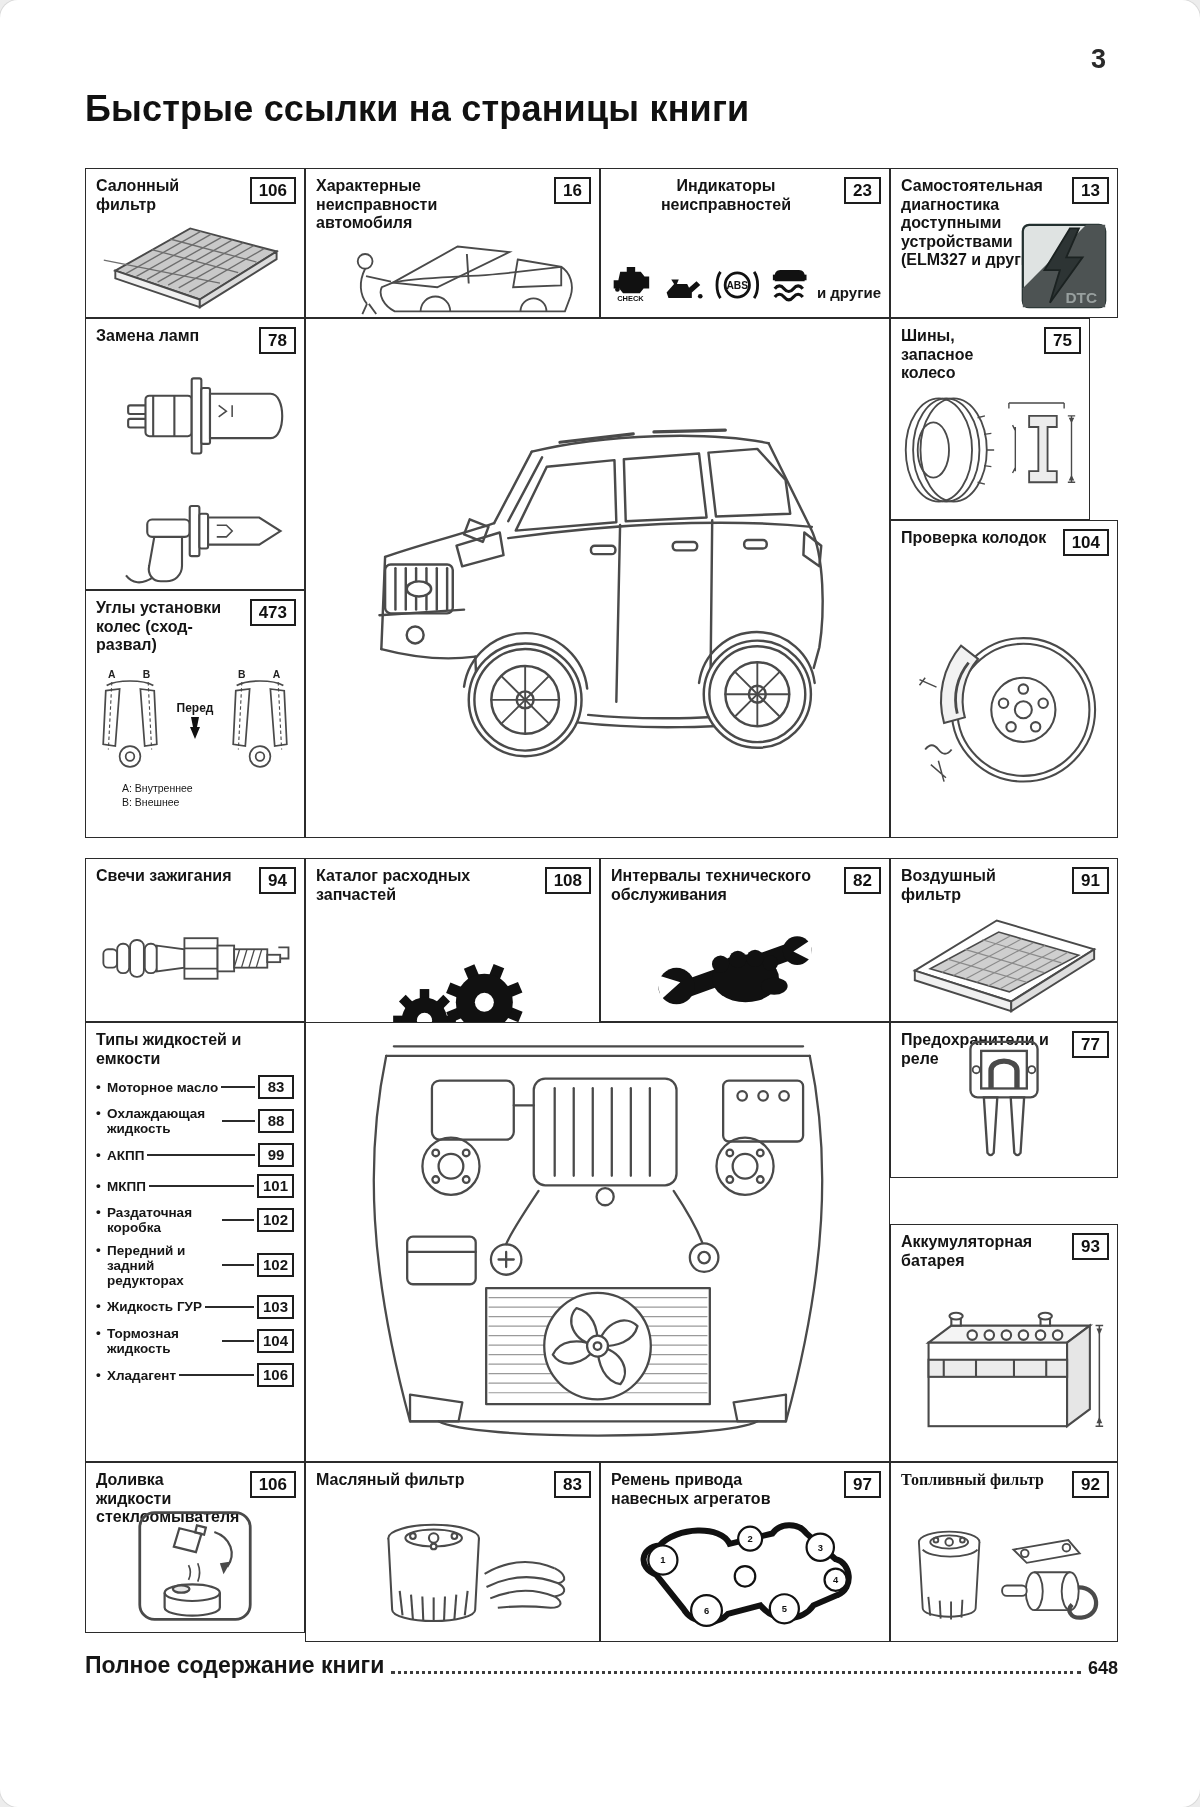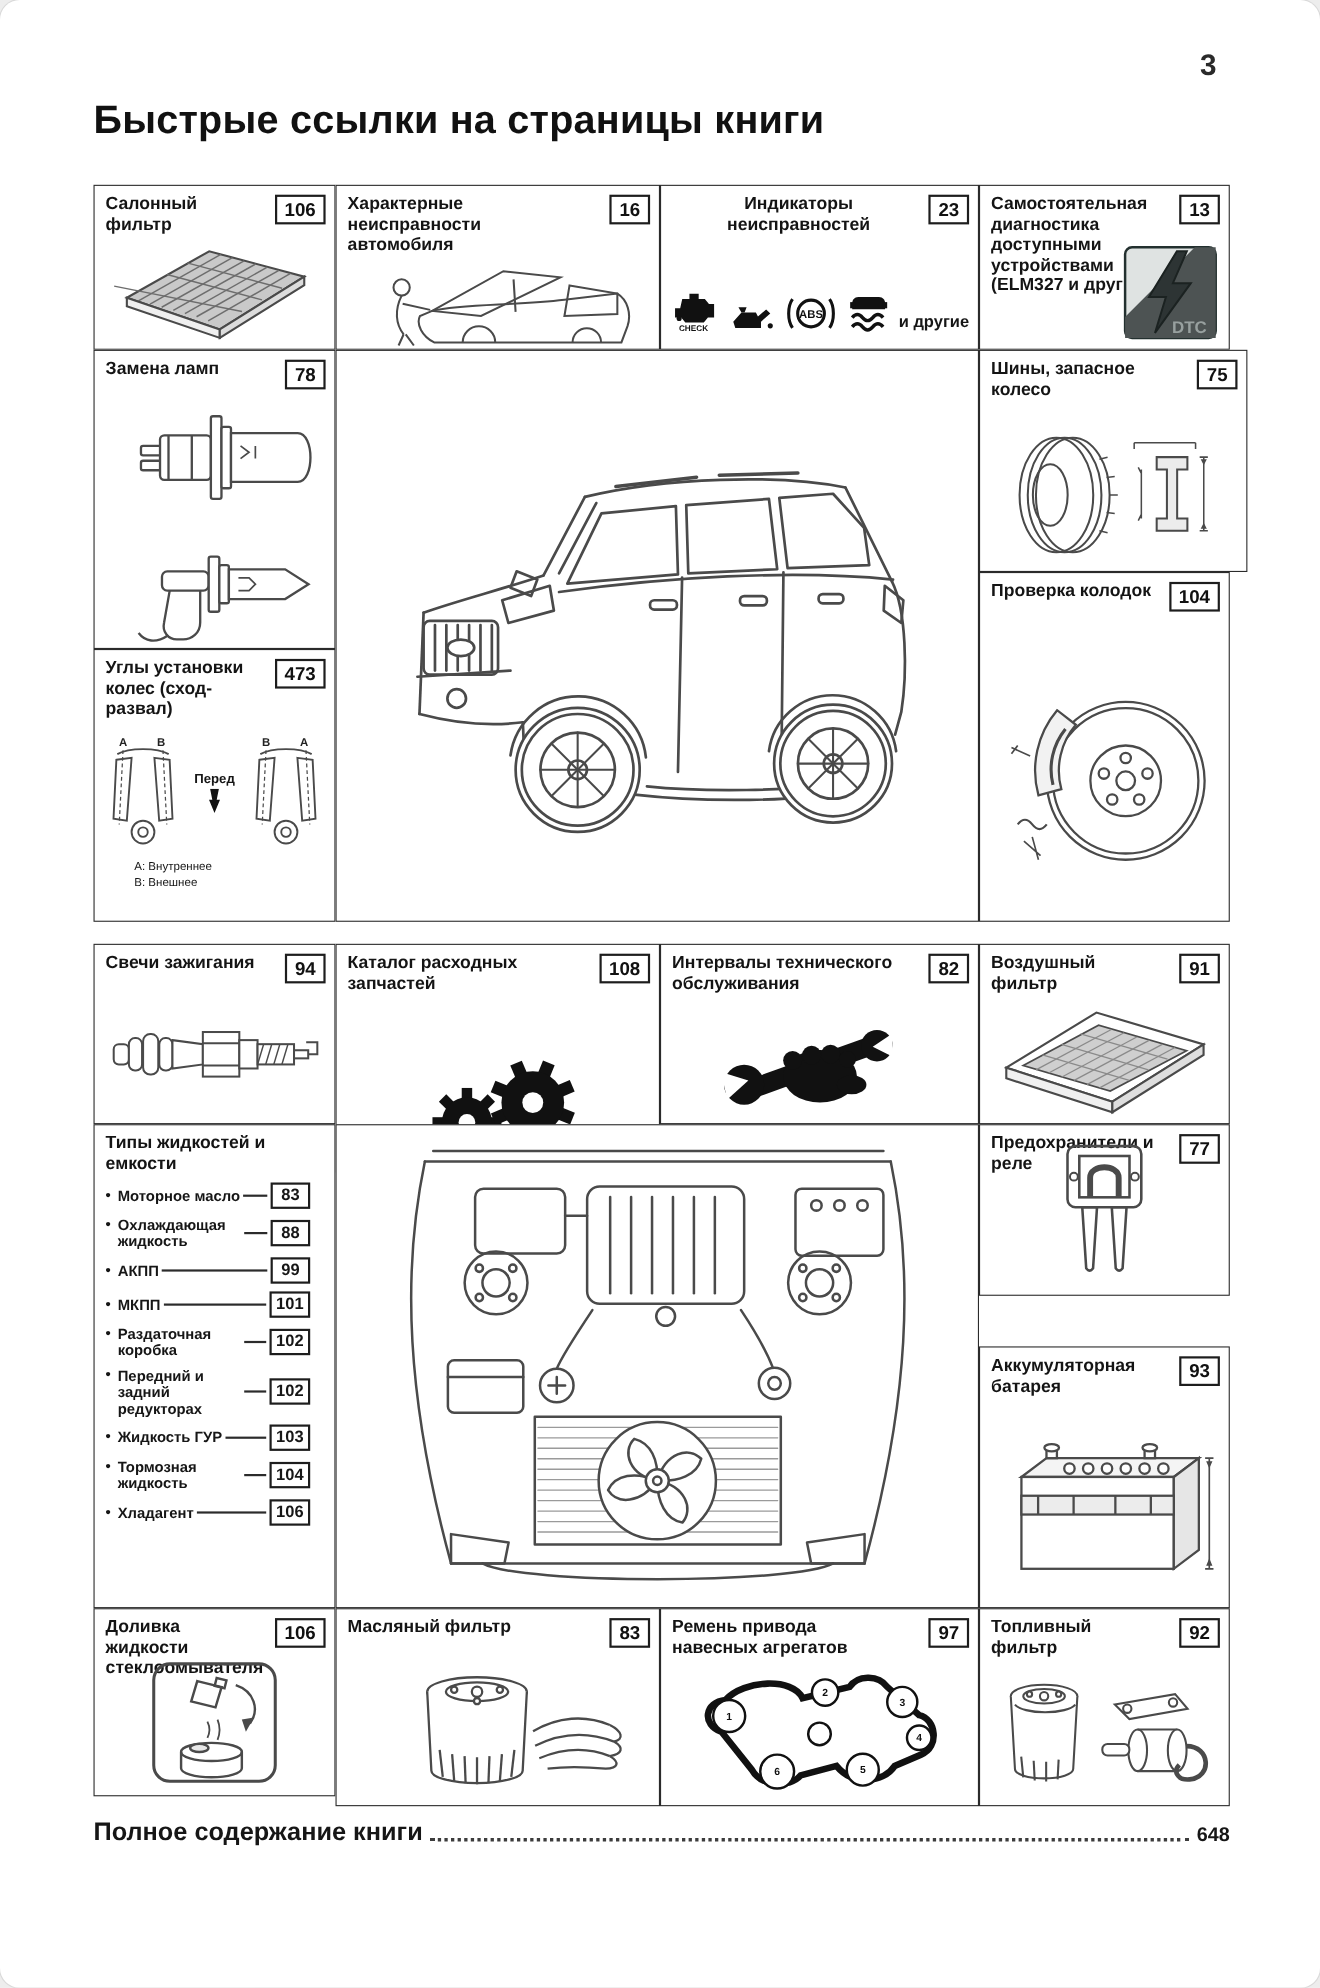--- a/index.html
+++ b/index.html
@@ -16,21 +16,21 @@
   .ct.nopad{padding-right:4px;}
   .badge{position:absolute;top:8px;right:8px;border:2px solid #1d1d1d;background:#fff;font-weight:700;
          font-size:17px;line-height:23px;padding:0 7px;color:#111;}
   .art{position:absolute;left:0;right:0;bottom:6px;display:flex;justify-content:center;align-items:flex-end;}
   .art.mid{top:46px;bottom:auto;}
   .ind-row{position:absolute;left:8px;right:8px;bottom:14px;display:flex;align-items:flex-end;justify-content:center;gap:9px;}
   .more{font-size:15px;font-weight:700;white-space:nowrap;padding-bottom:2px;}
   .dtc-wrap{position:absolute;right:10px;bottom:8px;}
   
   .fl-list{margin-top:6px;}
-  .fl-item{display:flex;align-items:center;margin:7px 12px 0 0;}
+  .fl-item{display:flex;align-items:center;margin:7px 0 0 0;}
   .fl-label{font-size:13.5px;font-weight:700;line-height:1.12;max-width:112px;position:relative;padding-left:11px;}
   .fl-label::before{content:"\2022";position:absolute;left:0;top:-1px;}
   .fl-lead{flex:1;border-top:2px solid #2b2b2b;margin:0 3px;min-width:8px;}
   .fl-badge{border:2px solid #1d1d1d;background:#fff;font-weight:700;font-size:15px;line-height:20px;
             padding:0 4px;min-width:24px;text-align:center;}
   
   .al-row{display:flex;align-items:flex-start;justify-content:space-between;margin-top:10px;padding:0 2px;}
   .al-front{display:flex;flex-direction:column;align-items:center;margin-top:36px;gap:2px;}
   .al-front-label{font-size:12px;font-weight:700;}
   .al-legend{font-size:10.5px;line-height:1.35;margin-top:4px;padding-left:26px;}
@@ -280,21 +280,21 @@
           <g stroke-width="2">
             <line x1="462" y1="346" x2="462" y2="414"></line>
               <line x1="428" y1="380" x2="496" y2="380"></line>
             <line x1="438" y1="356" x2="486" y2="404"></line>
               <line x1="486" y1="356" x2="438" y2="404"></line>
           </g>
         </svg>
       </div>
     </div>
 
-    <div class="cell" style="left:805px;top:150px;width:244px;height:202px;">
+    <div class="cell" style="left:805px;top:150px;width:200px;height:202px;">
       <div class="ct" style="padding-right:56px;">Шины, запасное колесо</div>
       <div class="badge">75</div>
       <div class="art" style="bottom:8px;">
         <svg width="200" height="122" viewBox="0 0 215 130" fill="none" stroke="#4a4a4a" stroke-width="2">
           <ellipse cx="52" cy="65" rx="36" ry="56"></ellipse>
           <ellipse cx="60" cy="65" rx="36" ry="56"></ellipse>
           <ellipse cx="68" cy="65" rx="36" ry="56"></ellipse>
           <ellipse cx="46" cy="65" rx="17" ry="30"></ellipse>
           <path d="M94,30 l8,-2 M101,48 l8,-1 M104,65 l8,0 M101,82 l8,1 M94,100 l8,2" stroke-width="1.5"></path>
           <path d="M128,14 h60 M128,14 v6 M188,14 v6" stroke-width="1.5"></path>
@@ -680,21 +680,21 @@
             <text x="228" y="44">3</text>
             <text x="246" y="82">4</text>
             <text x="186" y="116">5</text>
             <text x="95" y="118">6</text>
           </g>
         </svg>
       </div>
     </div>
 
     <div class="cell" style="left:805px;top:604px;width:228px;height:180px;">
-      <div class="ct" style="padding-right:56px;">Топливный фильтр</div>
+      <div class="ct" style="padding-right:56px;font-family:Liberation Serif, serif;">Топливный фильтр</div>
       <div class="badge">92</div>
       <div class="art" style="bottom:8px;">
         <svg width="208" height="112" viewBox="0 0 220 118" fill="#fff" stroke="#4a4a4a" stroke-width="2">
           <ellipse cx="52" cy="22" rx="32" ry="11"></ellipse>
           <path d="M20,22 L24,92 a28,9 0 0 0 56,0 L84,22"></path>
           <ellipse cx="52" cy="22" rx="20" ry="7"></ellipse>
           <circle cx="52" cy="22" r="4"></circle>
           <circle cx="38" cy="20" r="2.5"></circle>
             <circle cx="66" cy="20" r="2.5"></circle>
           <path d="M24,30 a30,10 0 0 0 58,0" fill="none"></path>

